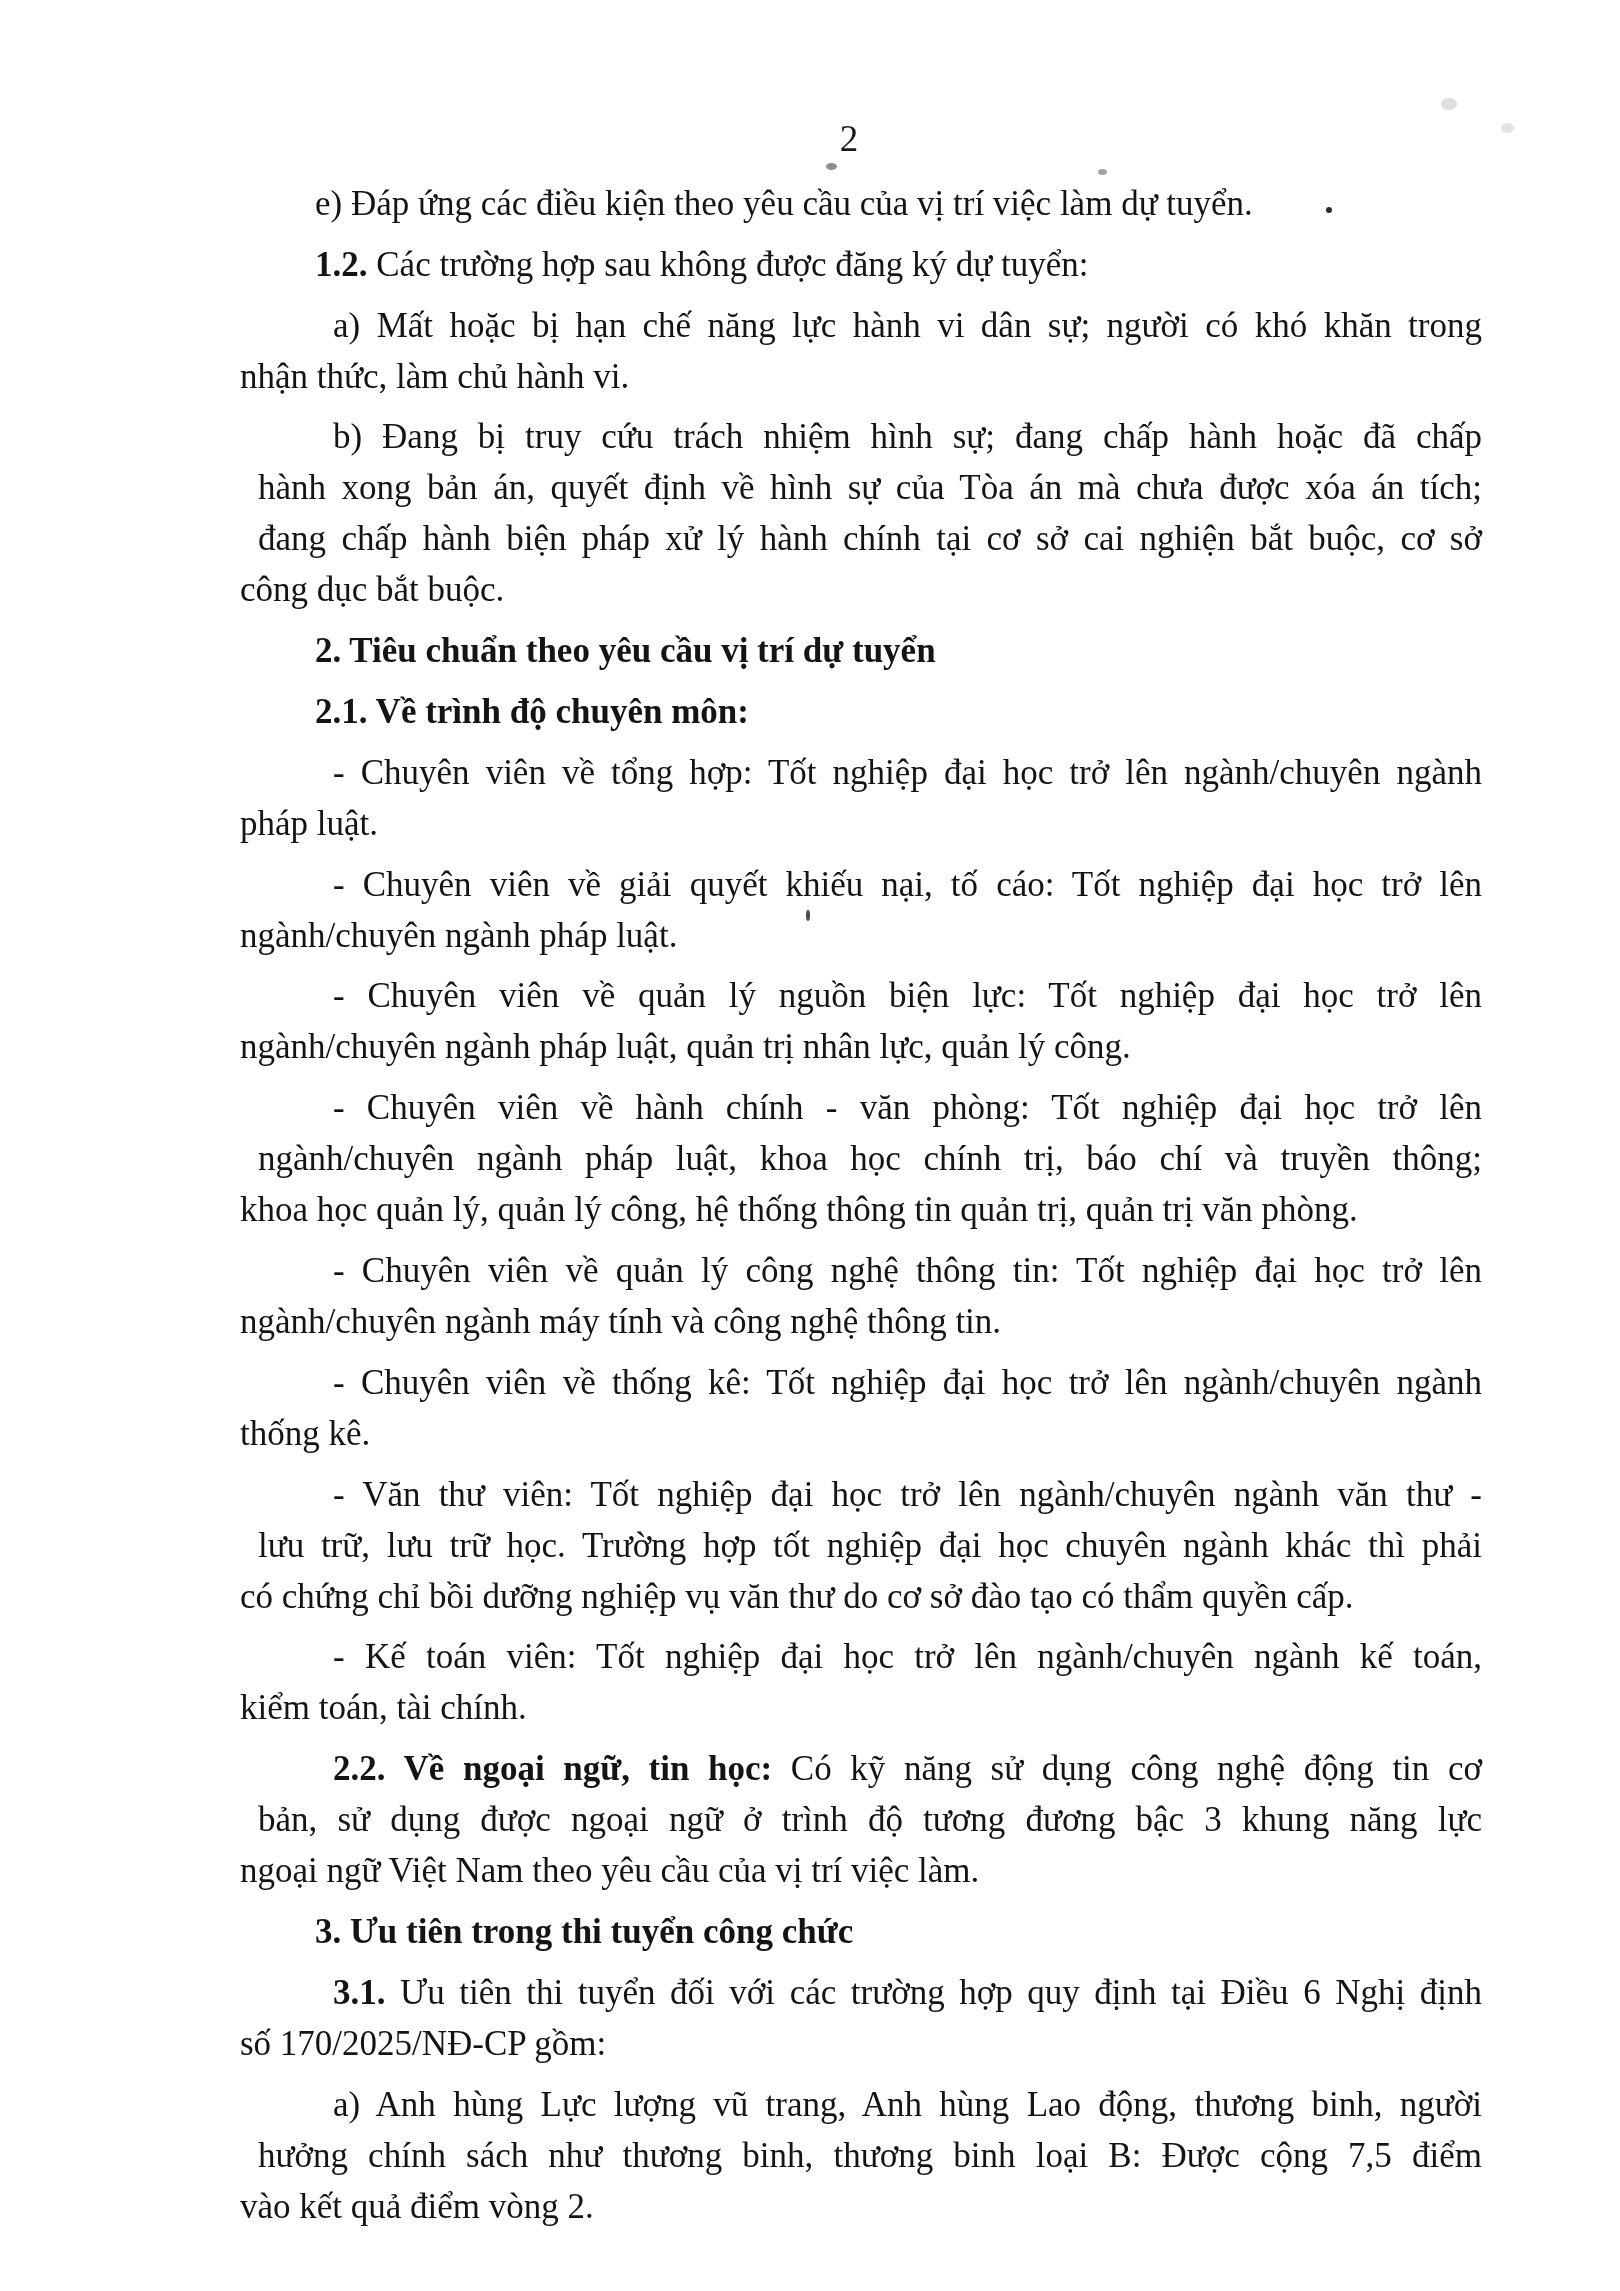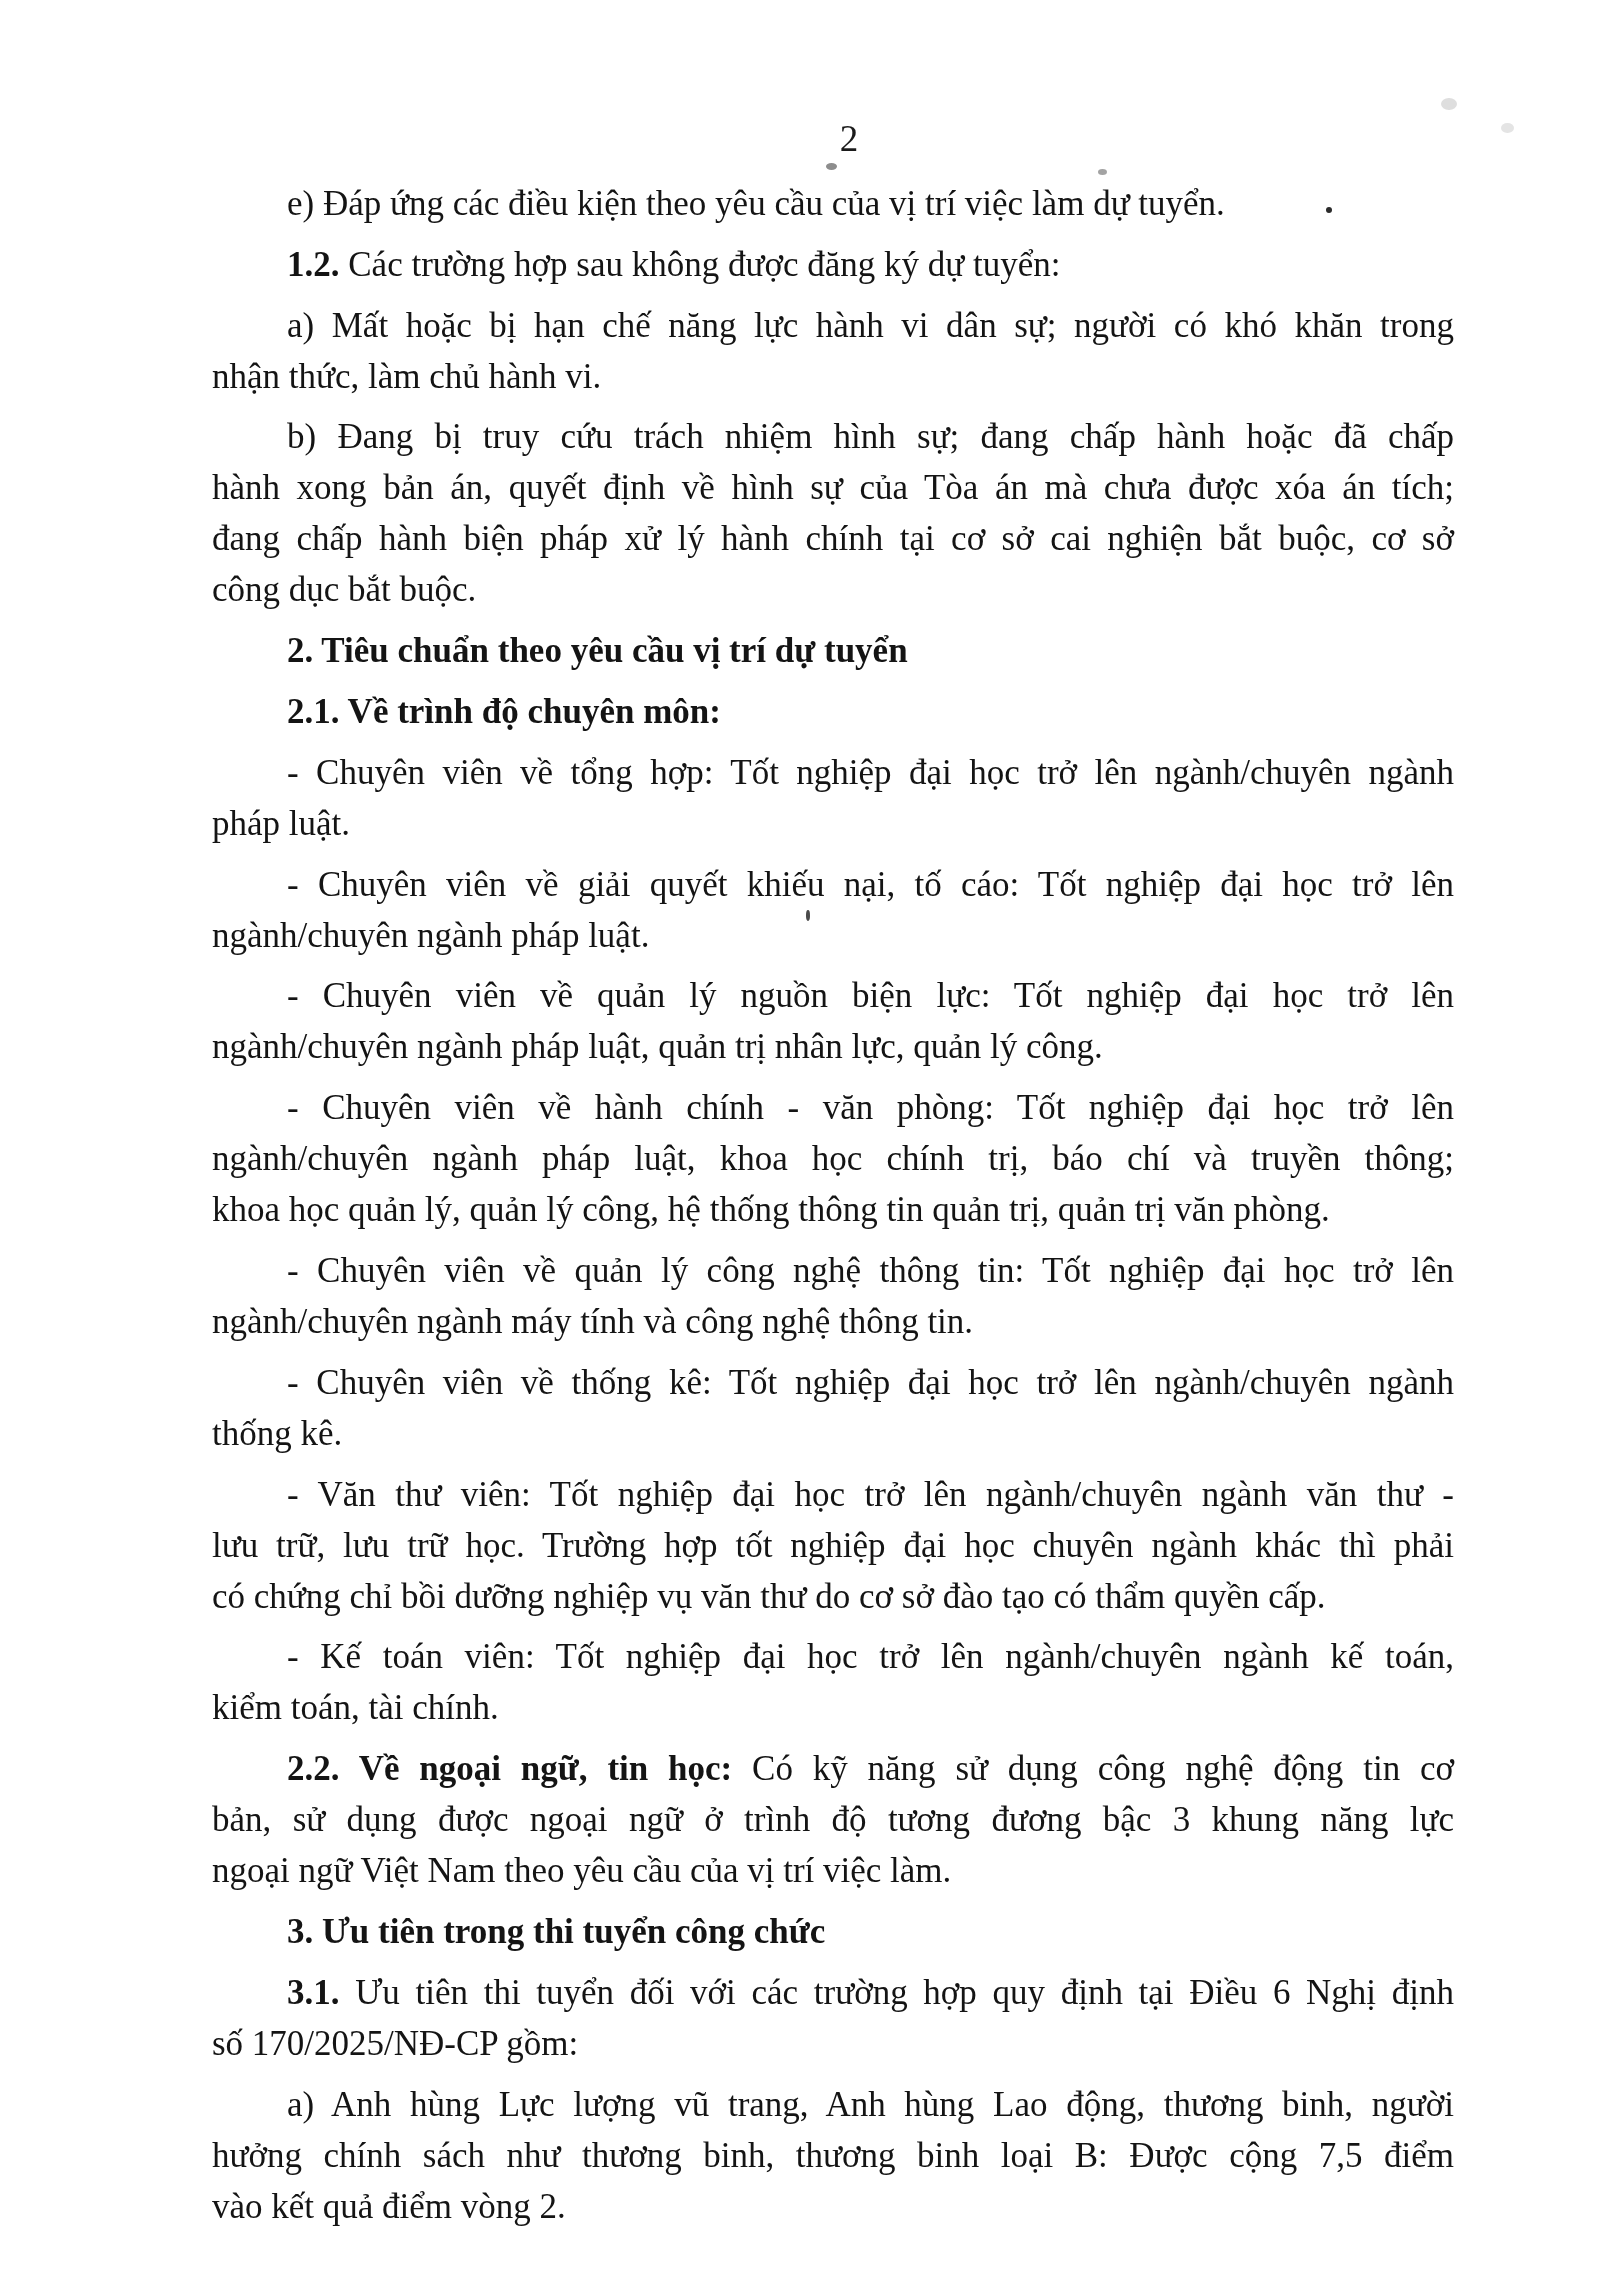--- a/index.html
+++ b/index.html
@@ -22,39 +22,40 @@
     left: 228px;
     width: 1242px;
     text-align: center;
     font-size: 37px;
     line-height: 45px;
     color: #1a1a1a;
   }
   .textblock {
     position: absolute;
     top: 178px;
-    left: 212px;
+    left: 240px;
     width: 1242px;
     font-size: 35px;
     line-height: 51px;
     text-rendering: optimizeLegibility;
   }
   .para {
     margin: 0 0 9.8px 0;
   }
   .line {
     text-align: left;
   }
   .line.first {
     text-indent: 75px;
   }
   .line.fill {
     text-align: justify;
     text-align-last: justify;
     text-justify: inter-word;
+    margin-left: 18px;
   }
   .r-b  { font-weight: bold; }
   .r-i  { }
   .speck {
     position: absolute;
     border-radius: 50%;
   }
 </style>
 </head>
 <body>

